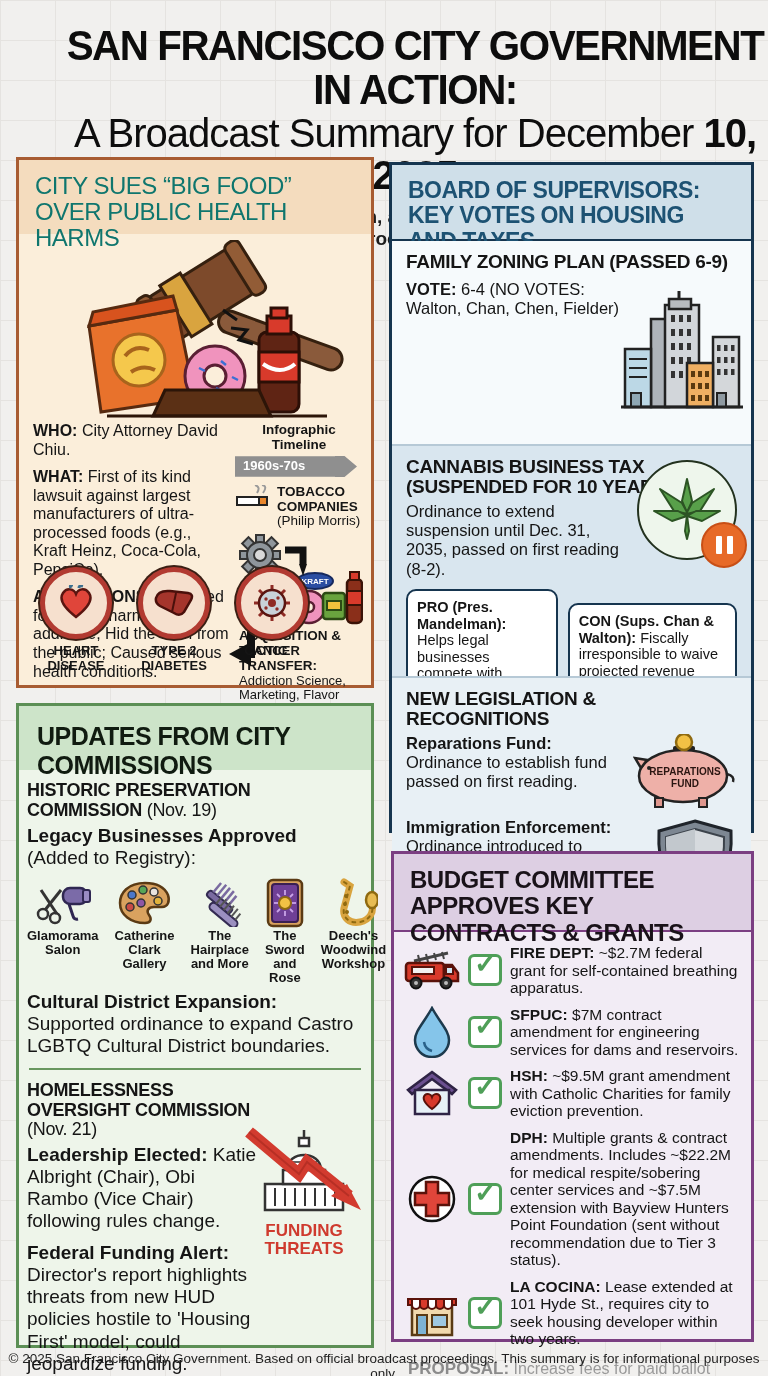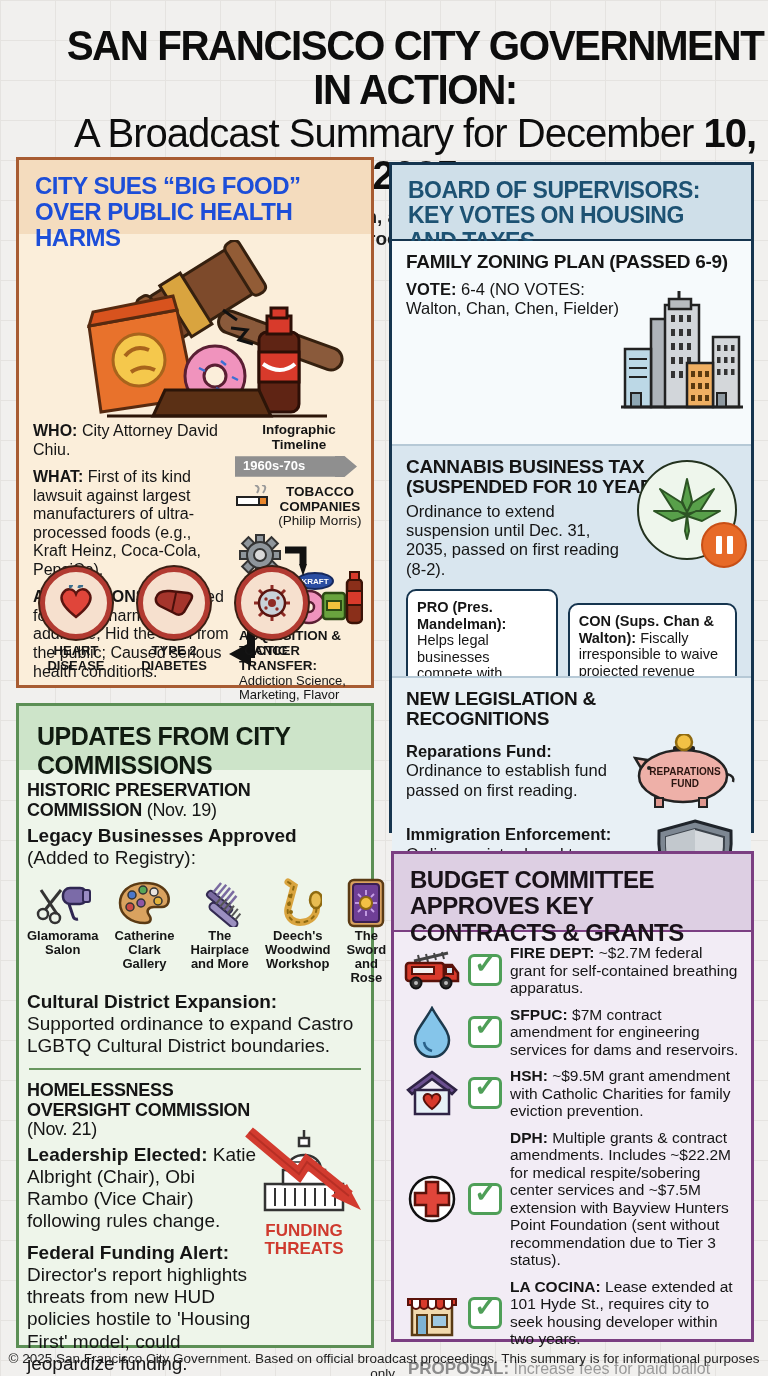--- a/index.html
+++ b/index.html
@@ -16,31 +16,31 @@
   .t2{font-size:40px;letter-spacing:-1px;line-height:1.05;color:#0d0d0d;}
   .t2 .reg{font-weight:400;} .t2 .bld{font-weight:800;}
   .sub{font-size:19px;font-weight:600;margin-top:10px;color:#1c1c1c;}
   .panel{position:absolute;box-sizing:border-box;}
   .band{box-sizing:border-box;}
   .bl{font-weight:700;}
   p{margin:0 0 10px 0;}
   
   #pa{left:16px;top:157px;width:358px;height:531px;background:#fbeeda;border:3px solid #a85c32;}
   #pa .band{background:#f4dcbe;padding:13px 16px;height:74px;}
-  #pa .band div{font-size:24px;font-weight:700;line-height:1.08;color:#1d4ed8;letter-spacing:-.5px;}
+  #pa .band div{font-size:24px;font-weight:400;line-height:1.08;color:#0f766e;letter-spacing:-.5px;}
   #pa-illo{position:absolute;top:80px;left:8px;}
   #pa-cols{position:absolute;top:262px;left:14px;right:8px;display:flex;}
   #pa-left{width:208px;font-size:16px;line-height:1.16;}
   #pa-left p{margin:0 0 9px 0;}
   #tl{flex:1;font-size:13px;line-height:1.12;position:relative;padding-left:6px;}
   .tl-title{font-weight:700;font-size:13.5px;text-align:center;margin-bottom:4px;}
   .era{position:relative;background:#8f8f8f;color:#fff;font-weight:700;font-size:13px;
        padding:3px 14px 3px 8px;width:100px;clip-path:polygon(0 0,82% 0,82% -40%,100% 50%,82% 140%,82% 100%,0 100%);}
   .tob{display:flex;gap:6px;margin:8px 0 2px 0;align-items:flex-start;}
-  .tob .txt{font-size:13.5px;line-height:1.1;text-align:center;}
+  .tob .txt{font-size:13.5px;line-height:1.1;}
   .tob .txt .b1{font-weight:800;}
   .snacks{margin:34px 0 2px 16px;}
   .acq{margin-left:4px;margin-top:2px;}
   .acq .b1{font-weight:800;font-size:13.5px;line-height:1.1;}
   #pa-arrows{position:absolute;left:0;top:0;pointer-events:none;}
   #dis-row{position:absolute;left:20px;bottom:12px;display:flex;gap:24px;}
   .dis{width:74px;text-align:center;}
   .dis .ring{width:62px;height:62px;margin:0 auto;border-radius:50%;border:5px solid #b23a31;background:#f6e0ce;display:flex;align-items:center;justify-content:center;box-shadow:0 0 0 2px #3a1f14;}
   .dis .lbl{font-size:13px;font-weight:800;line-height:1.1;margin-top:5px;}
   
@@ -60,21 +60,21 @@
   .pause{position:absolute;right:-6px;bottom:-4px;width:42px;height:42px;border-radius:50%;background:#e76a28;border:2px solid #c84f16;display:flex;align-items:center;justify-content:center;gap:5px;}
   .pause i{display:block;width:6px;height:18px;background:#fff;border-radius:1px;}
   .bubbles{display:flex;gap:10px;margin-top:10px;align-items:flex-start;}
   .bub{background:#fff;border:2.5px solid #16354f;border-radius:10px;padding:8px 9px;font-size:14.5px;line-height:1.14;position:relative;}
   .bub .lab{font-weight:800;}
   .bub:after{content:"";position:absolute;bottom:-12px;left:26px;width:14px;height:14px;background:#fff;border-right:2.5px solid #16354f;border-bottom:2.5px solid #16354f;transform:skewX(35deg) rotate(45deg);}
   #bub-pro{width:44%;}
   #bub-con{width:50%;margin-top:14px;}
   #bub-con:after{left:auto;right:30px;}
   #sec-leg{background:#e8f0f5;border-top:2px solid #b6c9d6;height:250px;}
-  .legrow{display:flex;align-items:center;gap:20px;margin-bottom:10px;}
+  .legrow{display:flex;align-items:flex-start;gap:20px;margin-bottom:10px;}
   .legrow .body{flex:1;}
   
   #pc{left:16px;top:703px;width:358px;height:645px;background:#eef5ea;border:3px solid #5c8f55;}
   #pc .band{background:#cde4c9;padding:16px 18px;height:64px;}
   #pc .band div{font-size:25px;font-weight:800;letter-spacing:-.5px;color:#101b10;}
   .csec{padding:11px 8px;position:relative;}
   .csec h3{margin:0 0 4px 0;font-size:18px;font-weight:800;line-height:1.1;letter-spacing:-.3px;}
   .csec h3 .nrm{font-weight:400;}
   .csec .body{font-size:19px;line-height:1.16;}
   .divid{border-top:2.5px solid #69975f;margin:0 10px;}
@@ -434,50 +434,50 @@
                   <line x1="38" y1="32" x2="38" y2="22"></line>
                   <line x1="43" y1="32" x2="43" y2="24"></line>
                 </g>
             </g>
           </svg>
         </div>
         <div class="lbl">The Hairplace and More</div>
       </div>
       <div class="biz">
         <div class="ic">
-          <svg width="48" height="50" viewBox="0 0 48 50">
-            <path d="M14 4 L20 8 L14 30 C12 40 20 46 30 44 C40 42 44 34 42 26" fill="none" stroke="#d9a43f" stroke-width="7" stroke-linecap="round"></path>
-            <path d="M14 4 L20 8 L14 30 C12 40 20 46 30 44 C40 42 44 34 42 26" fill="none" stroke="#8f6a10" stroke-width="2" stroke-linecap="round" stroke-dasharray="3 5"></path>
-            <ellipse cx="42" cy="22" rx="6" ry="8" fill="#e8bc52" stroke="#8f6a10" stroke-width="2.5"></ellipse>
-            <circle cx="16" cy="18" r="2" fill="#8f6a10"></circle>
-              <circle cx="15" cy="26" r="2" fill="#8f6a10"></circle>
-              <circle cx="17" cy="34" r="2" fill="#8f6a10"></circle>
-          </svg>
-        </div>
-        <div class="lbl">Deech's Woodwind Workshop</div>
-      </div>
-      <div class="biz">
-        <div class="ic">
           <svg width="38" height="50" viewBox="0 0 38 50">
             <rect x="2" y="2" width="34" height="46" rx="5" fill="#d9a25f" stroke="#5a3a14" stroke-width="2.5"></rect>
             <rect x="6" y="6" width="26" height="38" rx="3" fill="#6f3f96" stroke="#3a1f52" stroke-width="2"></rect>
             <circle cx="19" cy="25" r="6" fill="#f2c145" stroke="#8f6a10" stroke-width="2"></circle>
             <g stroke="#c9a3e8" stroke-width="1.8">
                 <line x1="19" y1="12" x2="19" y2="17"></line>
                 <line x1="19" y1="33" x2="19" y2="38"></line>
                 <line x1="8" y1="25" x2="12" y2="25"></line>
                 <line x1="26" y1="25" x2="30" y2="25"></line>
                 <line x1="11" y1="16" x2="14" y2="19"></line>
                 <line x1="24" y1="31" x2="27" y2="34"></line>
                 <line x1="27" y1="16" x2="24" y2="19"></line>
                 <line x1="14" y1="31" x2="11" y2="34"></line>
               </g>
           </svg>
         </div>
         <div class="lbl">The Sword and Rose</div>
+      </div>
+      <div class="biz">
+        <div class="ic">
+          <svg width="48" height="50" viewBox="0 0 48 50">
+            <path d="M14 4 L20 8 L14 30 C12 40 20 46 30 44 C40 42 44 34 42 26" fill="none" stroke="#d9a43f" stroke-width="7" stroke-linecap="round"></path>
+            <path d="M14 4 L20 8 L14 30 C12 40 20 46 30 44 C40 42 44 34 42 26" fill="none" stroke="#8f6a10" stroke-width="2" stroke-linecap="round" stroke-dasharray="3 5"></path>
+            <ellipse cx="42" cy="22" rx="6" ry="8" fill="#e8bc52" stroke="#8f6a10" stroke-width="2.5"></ellipse>
+            <circle cx="16" cy="18" r="2" fill="#8f6a10"></circle>
+              <circle cx="15" cy="26" r="2" fill="#8f6a10"></circle>
+              <circle cx="17" cy="34" r="2" fill="#8f6a10"></circle>
+          </svg>
+        </div>
+        <div class="lbl">Deech's Woodwind Workshop</div>
       </div>
     </div>
     <div class="body"><span class="bl">Cultural District Expansion:</span><span> Supported ordinance to expand Castro LGBTQ Cultural District boundaries.</span></div>
   </div>
   <div class="divid"></div>
   <div id="sec-homeless" class="csec">
     <h3><span>HOMELESSNESS OVERSIGHT COMMISSION</span><br><span class="nrm">(Nov. 21)</span></h3>
     <p class="body"><span class="bl">Leadership Elected:</span><span> Katie Albright (Chair), Obi Rambo (Vice Chair) following rules change.</span></p>
     <p class="body" style="margin:0;"><span class="bl">Federal Funding Alert:</span><span> Director's report highlights threats from new HUD policies hostile to 'Housing First' model; could jeopardize funding.</span></p>
     <div id="fund-g">

